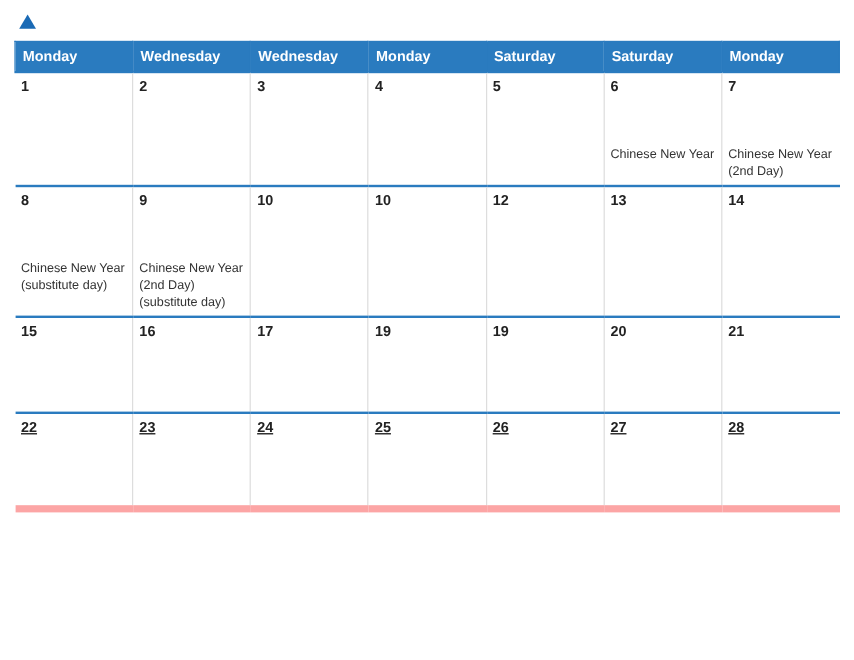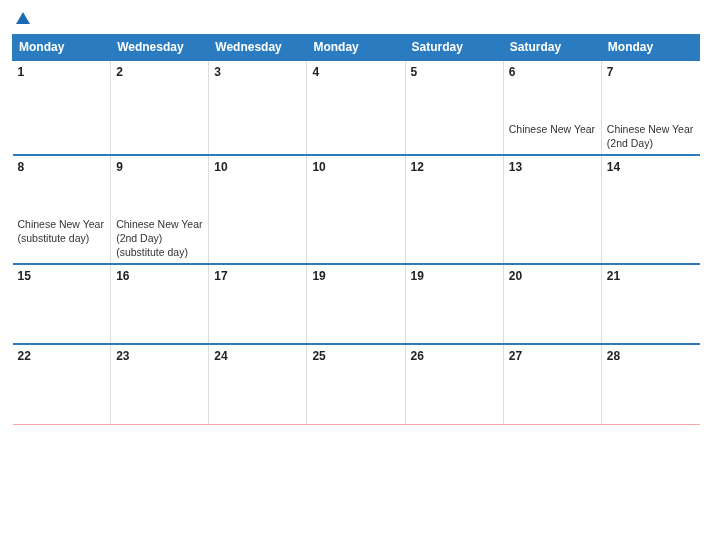--- a/index.html
+++ b/index.html
@@ -95,21 +95,22 @@
       margin-bottom: 2px;
     }
     .event-text {
       font-size: 10.5px;
       color: #333;
       line-height: 1.3;
       margin-top: 44px;
     }
     
     .calendar-table tbody tr:last-child td {
-      border-bottom: 1px solid #fca5a5;
+      border-bottom: 6px solid #fca5a5;
+      text-decoration: underline;
     }
   </style>
 </head>
 <body>
 
 <div class="page">
 
   <div class="header">
     <div class="logo">
       <span class="logo-general"></span>

